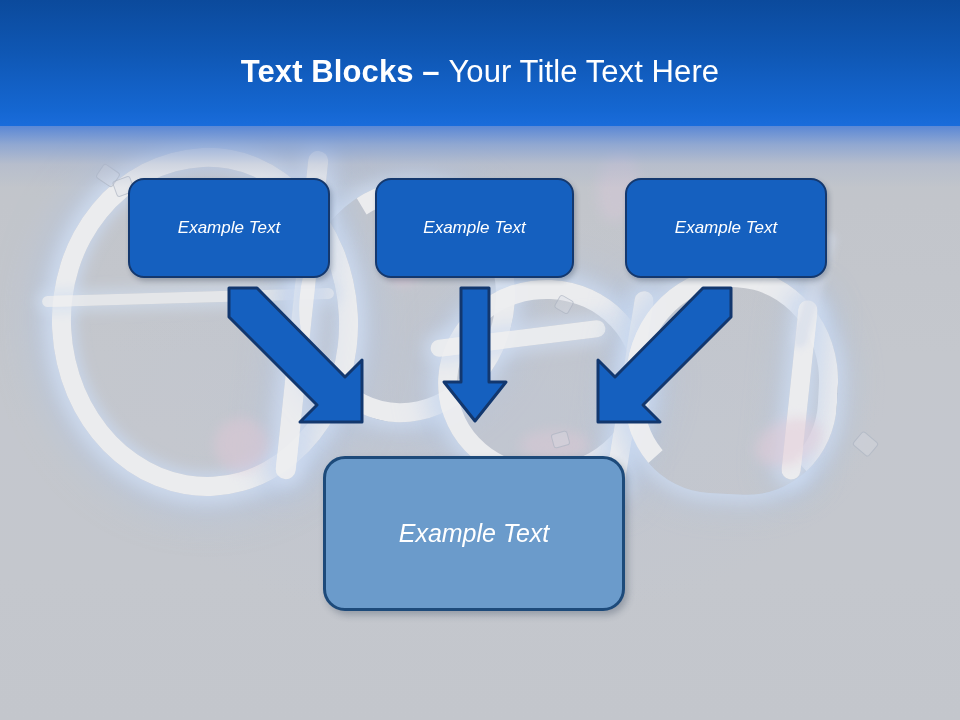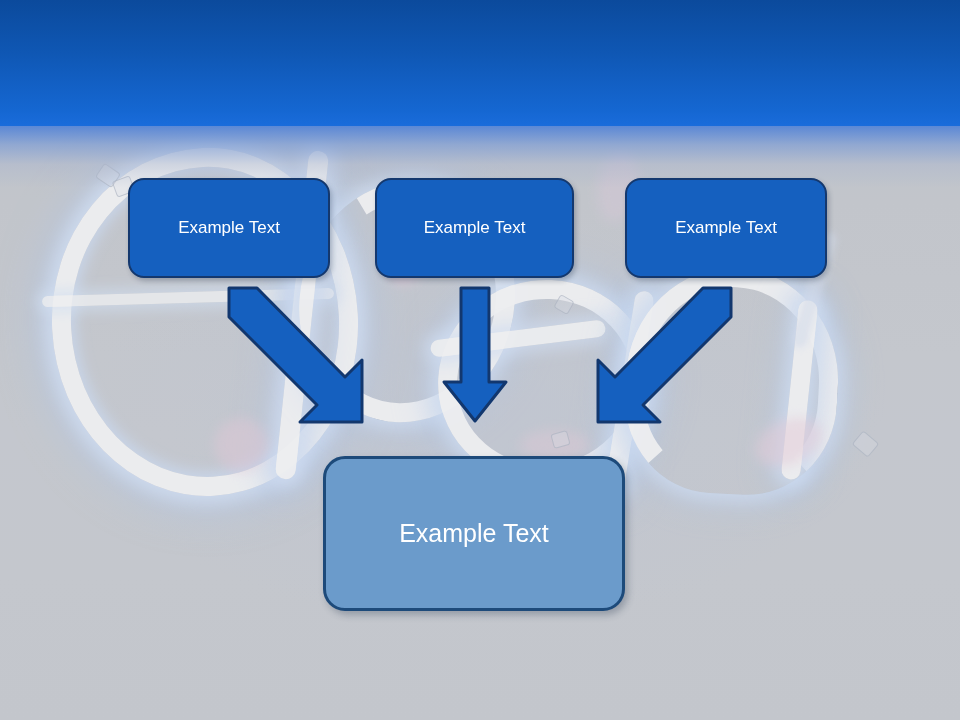--- a/index.html
+++ b/index.html
@@ -187,20 +187,21 @@
 
   
   .node {
     position: absolute;
     box-sizing: border-box;
     display: flex;
     align-items: center;
     justify-content: center;
     color: #ffffff;
     text-align: center;
+    font-style: italic;
   }
   .node-top {
     background: #1560bf;
     border: 2px solid #14386e;
     border-radius: 16px;
     font-size: 17px;
     box-shadow: 2px 3px 5px rgba(40,55,80,0.30);
   }
   .node-top.n1 { left: 128px; top: 178px; width: 202px; height: 100px; }
   .node-top.n2 { left: 375px; top: 178px; width: 199px; height: 100px; }
@@ -255,20 +256,23 @@
     <div class="clamp c4"></div>
     <div class="clamp c5"></div>
     <div class="clamp c6"></div>
 
     <div class="bg-veil"></div>
   </div>
 
   <div class="header-band"></div>
   <div class="header-fade"></div>
 
+  <div class="title">
+    <span class="strong">Text Blocks </span><span class="strong">– </span><span class="normal">Your Title Text Here</span>
+  </div>
 
   <svg class="arrows" viewBox="0 0 960 720" width="960" height="720">
 
     <g>
       <polygon points="229,288 257,288 345,377 362,360 362,422 300,422 317,405 229,317" fill="#1560bf" stroke="#12376e" stroke-width="3" stroke-linejoin="round"></polygon>
     </g>
 
     <g>
       <polygon points="461,288 489,288 489,382 506,382 475,421 444,382 461,382" fill="#1560bf" stroke="#12376e" stroke-width="3" stroke-linejoin="round"></polygon>
     </g>

